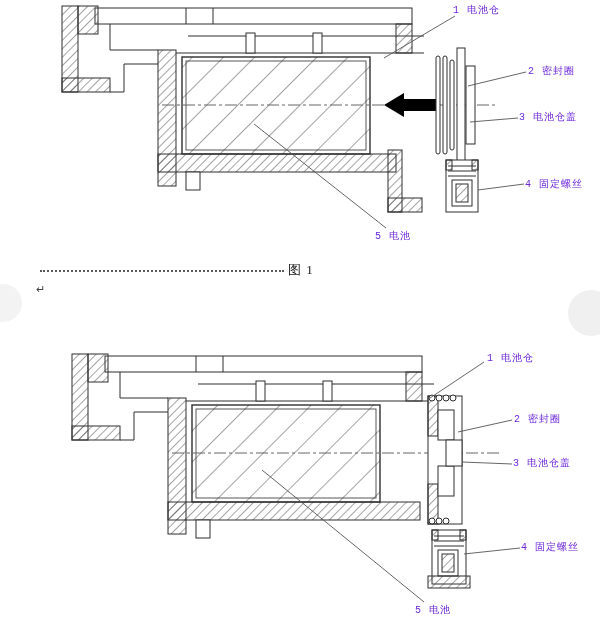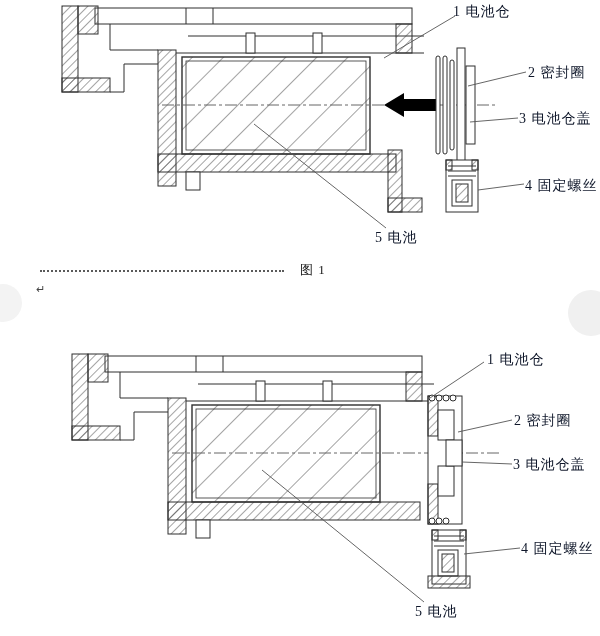--- a/index.html
+++ b/index.html
@@ -2,22 +2,23 @@
 <html><head>
 <meta charset="utf-8">
 <style>
   html,body{margin:0;padding:0;background:#ffffff;}
   .page{
     position:relative;width:600px;height:636px;background:#ffffff;
     font-family:"Liberation Serif", serif;overflow:hidden;
   }
   svg{position:absolute;left:0;top:0;}
   .lbl{
-    position:absolute;font-size:14px;color:#0f172a;white-space:nowrap;
+    position:absolute;font-size:10px;color:#6d28d9;white-space:nowrap;
     letter-spacing:1px;
+    font-family:Liberation Mono, monospace;
   }
   .caption{
     position:absolute;font-size:13px;color:#1a1a1a;white-space:nowrap;letter-spacing:1px;
   }
   .dotted-rule{
     position:absolute;left:40px;top:270px;width:244px;height:0;
     border-top:2px dotted #5a5a5a;
   }
   .return-mark{
     position:absolute;left:36px;top:283px;font-size:11px;color:#444;
@@ -183,21 +184,21 @@
     </g>
   </svg>
 
   <div class="lbl" style="left:453px;top:3px">1 电池仓</div>
   <div class="lbl" style="left:528px;top:64px">2 密封圈</div>
   <div class="lbl" style="left:519px;top:110px">3 电池仓盖</div>
   <div class="lbl" style="left:525px;top:177px">4 固定螺丝</div>
   <div class="lbl" style="left:375px;top:229px">5 电池</div>
 
   <div class="dotted-rule"></div>
-  <div class="caption" style="left:300px;top:261px">图 1</div>
+  <div class="caption" style="left:288px;top:261px">图 1</div>
   <div class="return-mark">↵</div>
 
   <div class="lbl" style="left:487px;top:351px">1 电池仓</div>
   <div class="lbl" style="left:514px;top:412px">2 密封圈</div>
   <div class="lbl" style="left:513px;top:456px">3 电池仓盖</div>
   <div class="lbl" style="left:521px;top:540px">4 固定螺丝</div>
   <div class="lbl" style="left:415px;top:603px">5 电池</div>
 
 </div>
 

